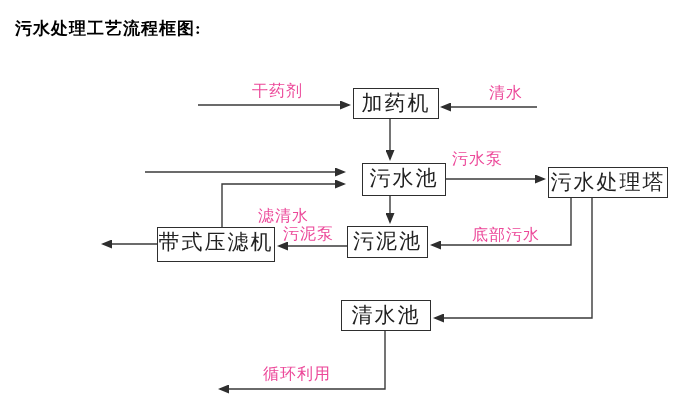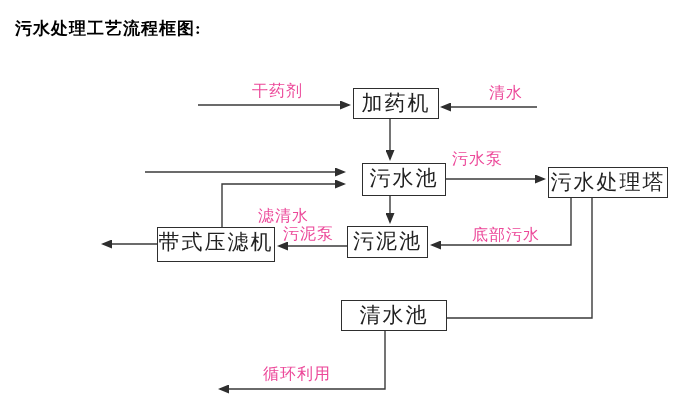--- a/index.html
+++ b/index.html
@@ -76,21 +76,21 @@
   </div>
 
   <div class="node" style="left:157px;top:227px;width:118px;height:35px">
     <span>带式压滤机</span>
   </div>
 
   <div class="node" style="left:347px;top:226px;width:81px;height:32px">
     <span>污泥池</span>
   </div>
 
-  <div class="node" style="left:341px;top:300px;width:106px;height:31px">
+  <div class="node" style="left:341px;top:300px;width:90px;height:31px">
     <span>清水池</span>
   </div>
 
   <span class="elabel" style="left:252px;top:81px">干药剂</span>
   <span class="elabel" style="left:489px;top:83px">清水</span>
   <span class="elabel" style="left:258px;top:206px">滤清水</span>
   <span class="elabel" style="left:452px;top:149px">污水泵</span>
   <span class="elabel" style="left:472px;top:225px">底部污水</span>
   <span class="elabel" style="left:283px;top:224px">污泥泵</span>
   <span class="elabel" style="left:263px;top:364px">循环利用</span>

